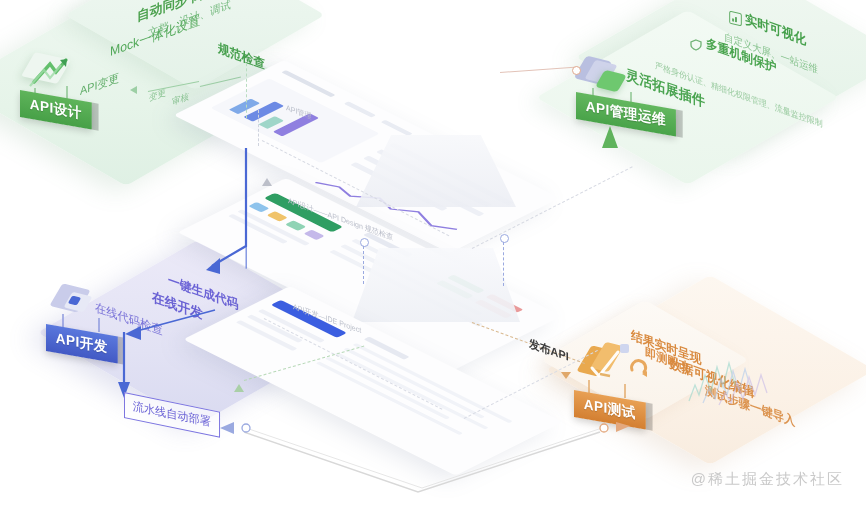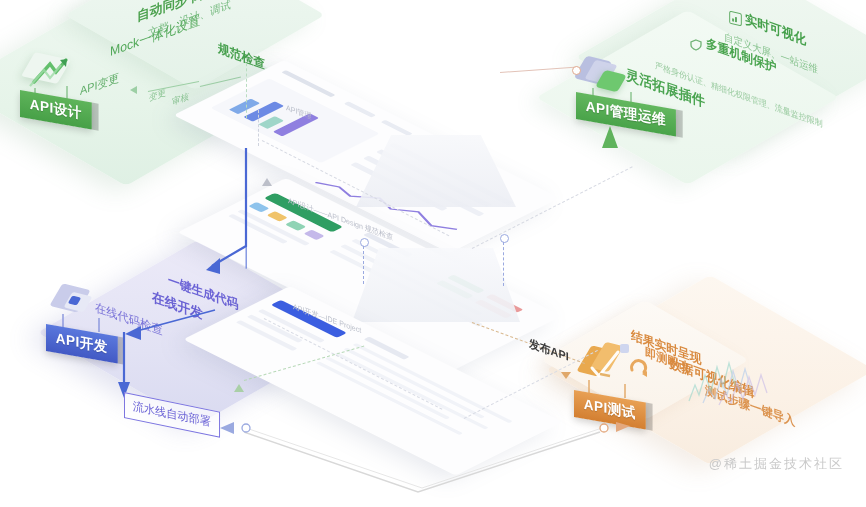--- a/index.html
+++ b/index.html
@@ -58,22 +58,22 @@
   .panel{position:absolute;transform-origin:0 0;}
   .pface{
     position:absolute;inset:0;background:#fdfdfe;border-radius:4px;
     box-shadow:0 10px 22px rgba(120,130,160,.17);
     overflow:hidden;
   }
   .bar{position:absolute;border-radius:1.5px;}
   .side{position:absolute;background:linear-gradient(#f2f3f7,#e8eaf1);}
 
   .wm{
-    position:absolute;right:22px;bottom:34px;
-    color:#c9c9c9;font-size:13px;letter-spacing:2px;white-space:nowrap;
+    position:absolute;right:22px;bottom:18px;
+    color:#c9c9c9;font-size:15px;letter-spacing:2px;white-space:nowrap;
   }
   .lbl{position:absolute;white-space:nowrap;}
   .boxlbl{
     position:absolute;white-space:nowrap;border:1px solid #7b74e0;
     color:#6b63d6;font-size:11.5px;padding:4px 8px 5px;
     background:rgba(255,255,255,.7);
     transform:matrix(0.97,0.2,0,1,0,0);transform-origin:0 0;
   }
 </style>
 </head>

